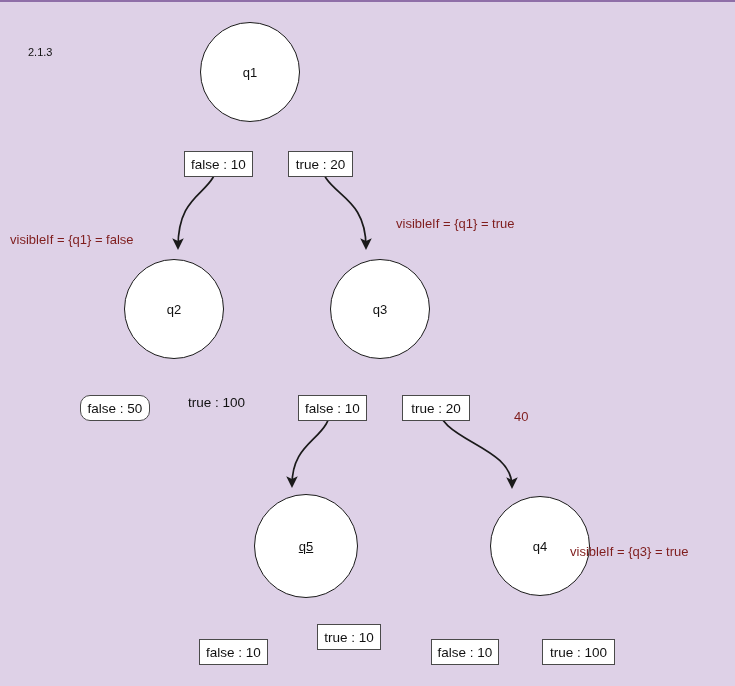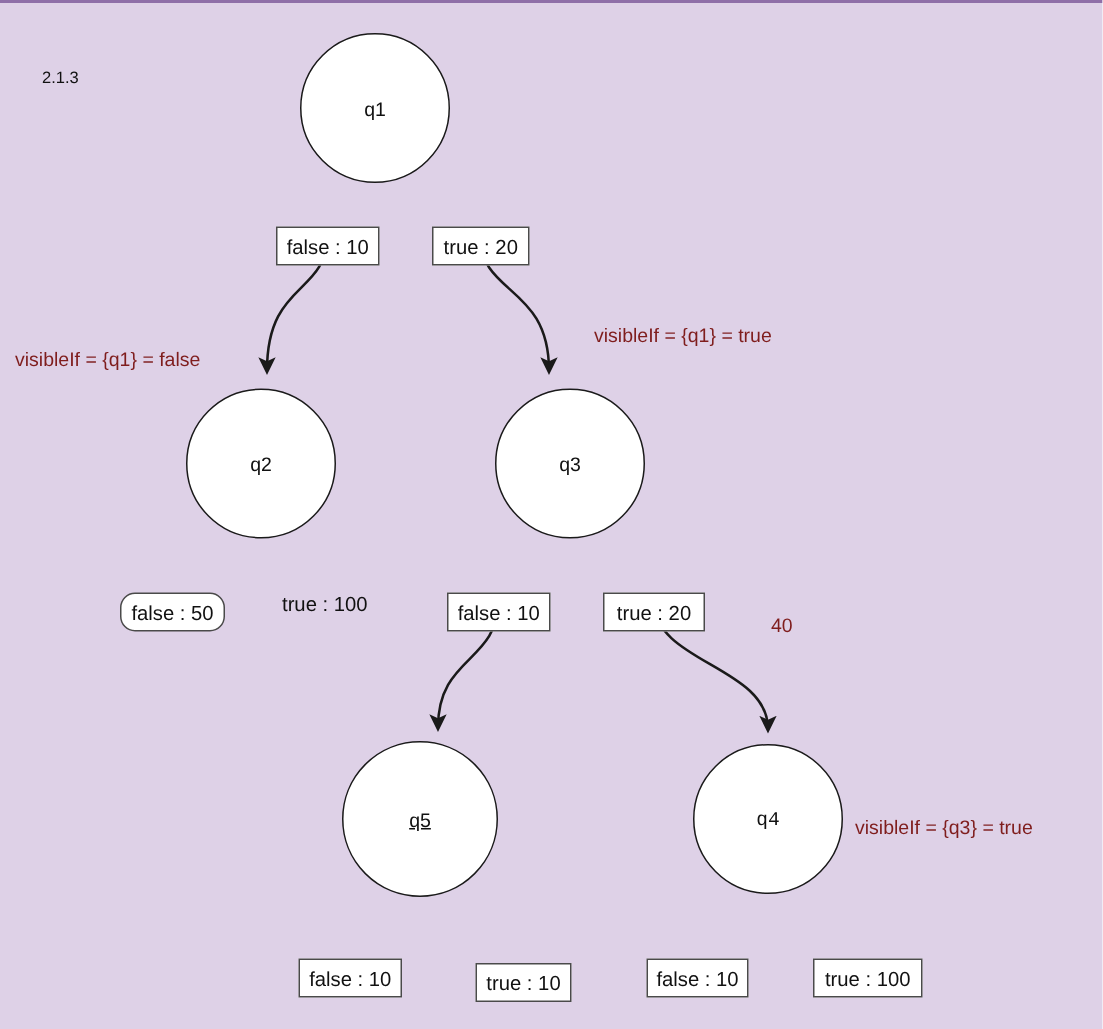--- a/index.html
+++ b/index.html
@@ -95,36 +95,36 @@
   <div id="nodes-layer">
       <div class="node" style="left: 200px; top: 20px; width: 100px; height: 100px;">
         <span>q1</span>
       </div>
       <div class="node" style="left: 124px; top: 257px; width: 100px; height: 100px; text-align: center;">
         <span>q2</span>
       </div>
       <div class="node" style="left: 330px; top: 257px; width: 100px; height: 100px; text-align: right;">
         <span>q3</span>
       </div>
-      <div class="node" style="left: 228px; top: 492px; width: 104px; height: 104px; text-decoration: underline;">
+      <div class="node" style="left: 254px; top: 492px; width: 104px; height: 104px; text-decoration: underline;">
         <span>q5</span>
       </div>
-      <div class="node" style="left: 462px; top: 494px; width: 100px; height: 100px; font-family: Liberation Mono, monospace;">
+      <div class="node" style="left: 490px; top: 494px; width: 100px; height: 100px;">
         <span>q4</span>
       </div>
     </div>
   <div id="labels-layer">
       <div class="edge-label" style="left: 184px; top: 127px; width: 69px; height: 26px;">false : 10</div>
       <div class="edge-label" style="left: 288px; top: 127px; width: 65px; height: 26px;">true : 20</div>
       <div class="edge-label" style="left: 80px; top: 371px; width: 70px; height: 26px; border-radius: 10px;">false : 50</div>
       <div class="edge-label plain-label" style="left: 188px; top: 371px;">true : 100</div>
       <div class="edge-label" style="left: 298px; top: 371px; width: 69px; height: 26px;">false : 10</div>
       <div class="edge-label" style="left: 402px; top: 371px; width: 68px; height: 26px;">true : 20</div>
       <div class="edge-label" style="left: 199px; top: 615px; width: 69px; height: 26px;">false : 10</div>
-      <div class="edge-label" style="left: 317px; top: 618px; width: 64px; height: 26px;">true : 10</div>
+      <div class="edge-label" style="left: 317px; top: 600px; width: 64px; height: 26px;">true : 10</div>
       <div class="edge-label" style="left: 431px; top: 615px; width: 68px; height: 26px;">false : 10</div>
       <div class="edge-label" style="left: 542px; top: 615px; width: 73px; height: 26px;">true : 100</div>
     </div>
   <div id="annots-layer">
       <div class="annot" style="left: 10px; top: 230px;">visibleIf = {q1} = false</div>
       <div class="annot" style="left: 396px; top: 214px;">visibleIf = {q1} = true</div>
       <div class="annot" style="left: 476px; top: 407px; margin-left: 38px;">40</div>
       <div class="annot" style="left: 570px; top: 522px; margin-top: 20px;">visibleIf = {q3} = true</div>
     </div>
 

